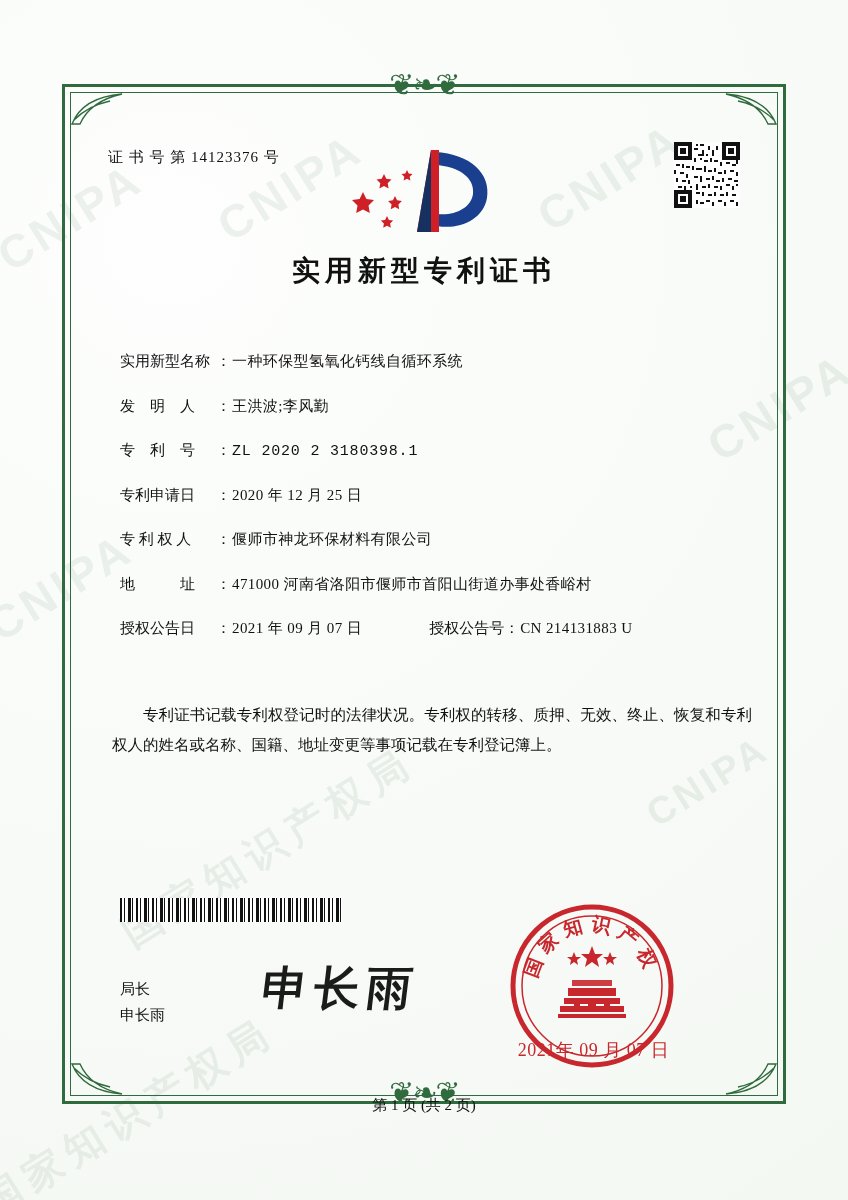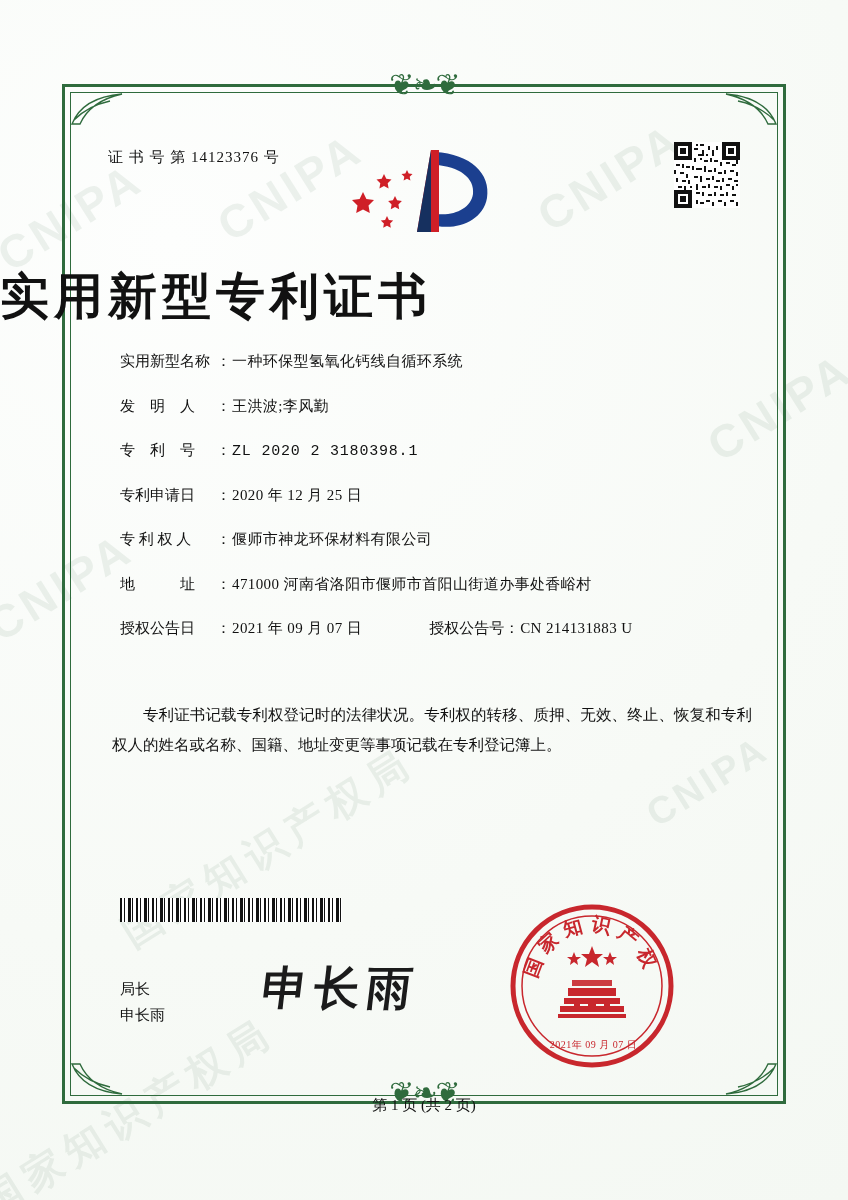--- a/index.html
+++ b/index.html
@@ -89,23 +89,23 @@
 
   .logo {
     position: absolute;
     left: 50%; top: 146px;
     transform: translateX(-50%);
     width: 170px; height: 96px;
   }
 
   .title {
     position: absolute;
-    left: 0; right: 0; top: 264px;
-    text-align: left;
-    font-size: 49px;
+    left: 0; right: 0; top: 252px;
+    text-align: center;
+    font-size: 28px;
     font-weight: bold;
     letter-spacing: 5px;
     color: #111;
     font-family: "Liberation Serif", "DejaVu Serif", serif;
   }
 
   .fields {
     position: absolute;
     left: 120px; top: 352px;
     width: 640px;
@@ -176,21 +176,21 @@
   .seal {
     position: absolute;
     left: 508px; top: 902px;
     width: 168px; height: 168px;
   }
   .seal-date {
     position: absolute;
     left: 516px; top: 1038px;
     width: 155px;
     text-align: center;
-    font-size: 10px;
+    font-size: 18px;
     color: #c8272d;
     letter-spacing: 0.5px;
   }
 
   .page-no {
     position: absolute;
     left: 0; right: 0; top: 1096px;
     text-align: center;
     font-size: 15px;
   }

